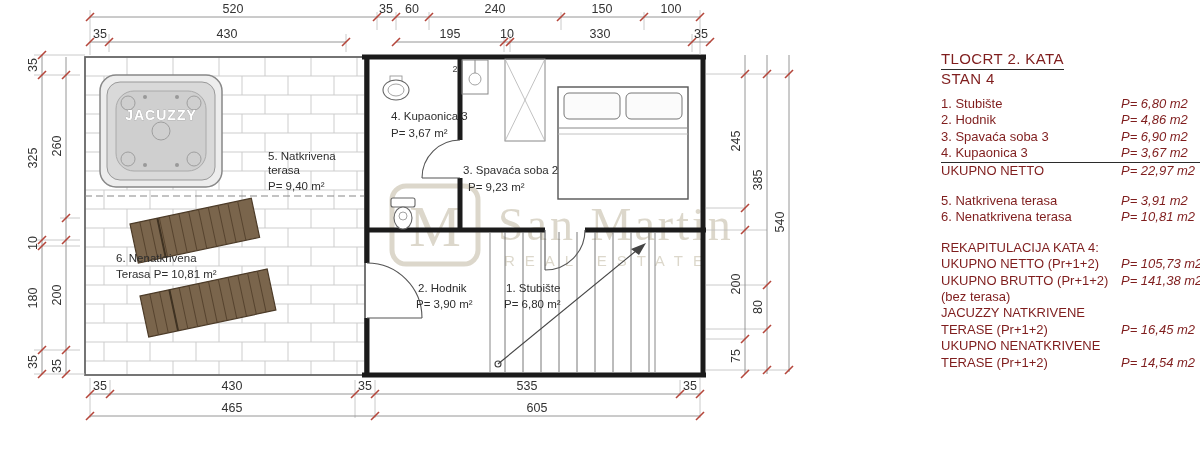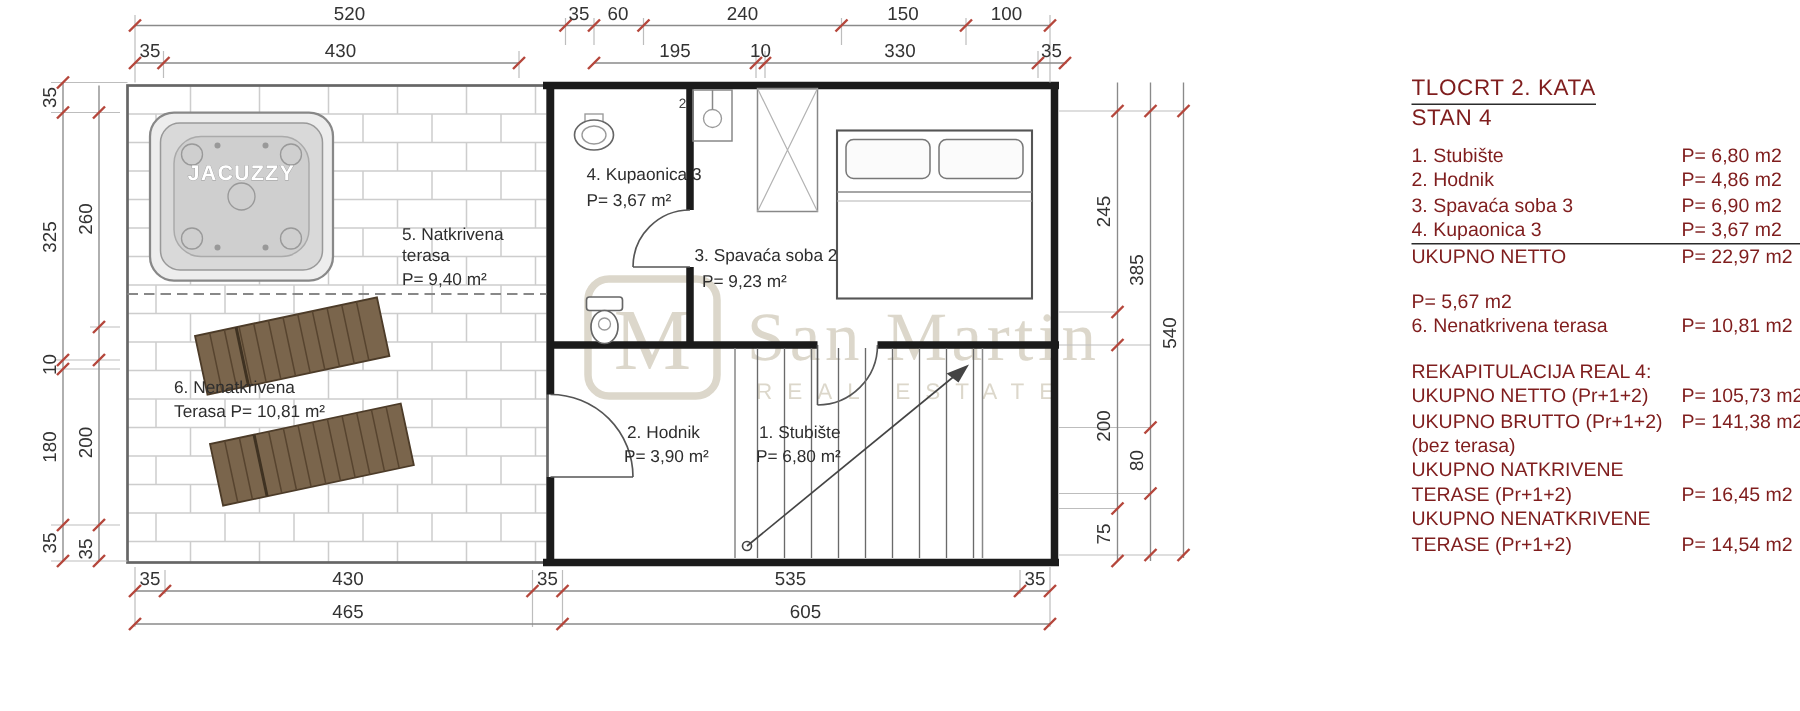--- a/index.html
+++ b/index.html
@@ -37,21 +37,21 @@
   .wm-mono{font-family:"Liberation Serif",serif;font-size:58px;}
   .wm-tag{font-size:15px;letter-spacing:10px;}
 
   
   .legend{position:absolute;left:941px;top:50px;width:272px;font-size:13px;color:#7f1d1d;}
   .legend-title{font-size:15px;letter-spacing:0.4px;line-height:18px;margin-bottom:8px;}
   .tl1{border-bottom:1.3px solid #2b2b2b;display:inline-block;padding-bottom:1px;}
   .lrow{display:flex;line-height:16.4px;}
   .lrow.ul{border-bottom:1.2px solid #2b2b2b;}
   .ll{width:180px;flex:none;}
-  .lv{white-space:nowrap;}
+  .lv{white-space:nowrap;font-style:italic;}
   .sp{height:14px;}
 </style>
 </head>
 <body>
 
 <div class="stage">
 
   <svg width="810" height="474" viewBox="0 0 810 474">
     <defs>
       <pattern id="pav" width="46" height="38" patternUnits="userSpaceOnUse">
@@ -306,45 +306,46 @@
     <div class="lrow ul">
         <span class="ll">4. Kupaonica 3</span>
         <span class="lv">P= 3,67 m2</span>
       </div>
     <div class="lrow">
         <span class="ll">UKUPNO NETTO</span>
         <span class="lv">P= 22,97 m2</span>
       </div>
     <div class="sp"></div>
     <div class="lrow">
-        <span class="lv">P= 5,67 m2</span>
+        <span class="ll">5. Natkrivena terasa</span>
+        <span class="lv">P= 3,91 m2</span>
       </div>
     <div class="lrow">
         <span class="ll">6. Nenatkrivena terasa</span>
         <span class="lv">P= 10,81 m2</span>
       </div>
     <div class="sp"></div>
     <div class="lrow">
-        <span class="ll">REKAPITULACIJA REAL 4:</span>
+        <span class="ll">REKAPITULACIJA KATA 4:</span>
         <span class="lv"></span>
       </div>
     <div class="lrow">
         <span class="ll">UKUPNO NETTO (Pr+1+2)</span>
         <span class="lv">P= 105,73 m2</span>
       </div>
     <div class="lrow">
         <span class="ll">UKUPNO BRUTTO (Pr+1+2)</span>
         <span class="lv">P= 141,38 m2</span>
       </div>
     <div class="lrow">
         <span class="ll">(bez terasa)</span>
         <span class="lv"></span>
       </div>
     <div class="lrow">
-        <span class="ll">UKUPNO NATKRIVENE</span>
+        <span class="ll">JACUZZY NATKRIVENE</span>
         <span class="lv"></span>
       </div>
     <div class="lrow">
         <span class="ll">TERASE (Pr+1+2)</span>
         <span class="lv">P= 16,45 m2</span>
       </div>
     <div class="lrow">
         <span class="ll">UKUPNO NENATKRIVENE</span>
         <span class="lv"></span>
       </div>

